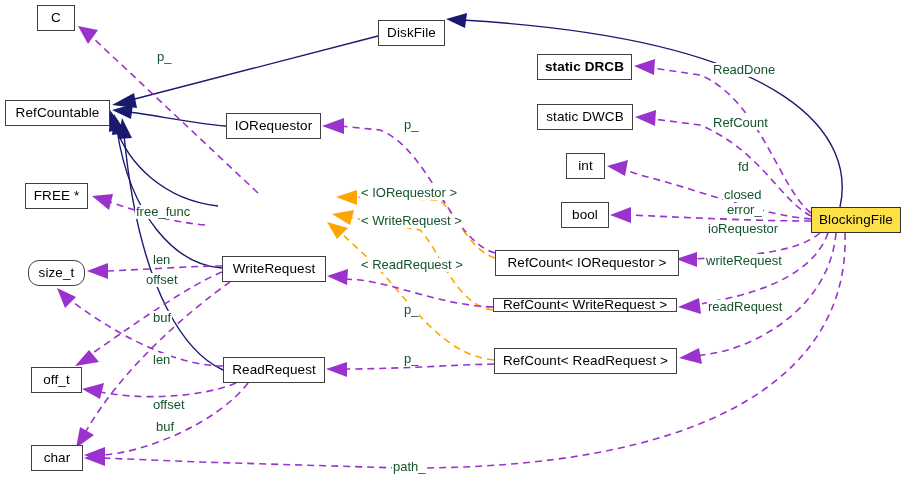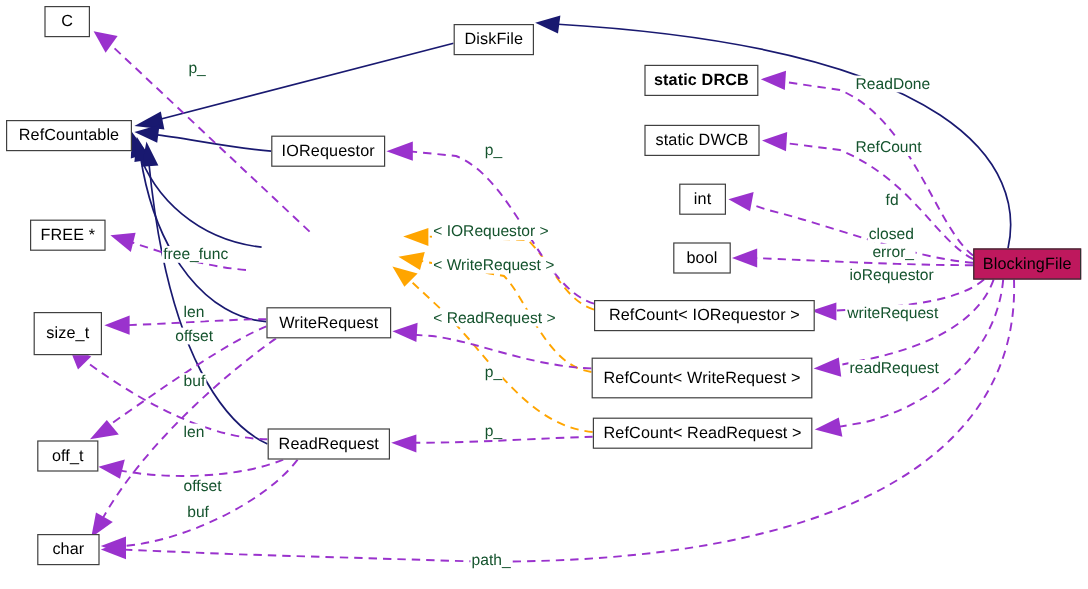--- a/index.html
+++ b/index.html
@@ -51,21 +51,21 @@
     color: #000000;
     font-size: 13.5px;
     line-height: 1;
     display: flex;
     align-items: center;
     justify-content: center;
     white-space: nowrap;
     letter-spacing: 0.1px;
   }
   .node-box.highlight {
-    background: #be185d;
+    background: #fde047;
     border-color: #303030;
     text-align: center;
   }
   .edge-label {
     position: absolute;
     font-size: 13px;
     color: #14532d;
     white-space: nowrap;
     background: #ffffff;
     line-height: 1.05;
@@ -225,23 +225,23 @@
   <div class="node-box" style="left:378px; top:20px;  width:67px;  height:26px;">DiskFile</div>
   <div class="node-box" style="left:537px; top:54px;  width:95px;  height:26px;font-weight:bold;">static DRCB</div>
   <div class="node-box" style="left:537px; top:104px; width:96px;  height:26px;">static DWCB</div>
   <div class="node-box" style="left:5px;   top:100px; width:105px; height:26px;">RefCountable</div>
   <div class="node-box" style="left:226px; top:113px; width:95px;  height:26px;">IORequestor</div>
   <div class="node-box" style="left:566px; top:153px; width:39px;  height:26px;">int</div>
   <div class="node-box" style="left:25px;  top:183px; width:63px;  height:26px;">FREE *</div>
   <div class="node-box" style="left:561px; top:202px; width:48px;  height:26px;">bool</div>
   <div class="node-box highlight" style="left:811px; top:207px; width:90px; height:26px;">BlockingFile</div>
   <div class="node-box" style="left:495px; top:250px; width:184px; height:26px;">RefCount&lt; IORequestor &gt;</div>
-  <div class="node-box" style="left:28px;  top:260px; width:57px;  height:36px;">size_t</div>
+  <div class="node-box" style="left:28px;  top:260px; width:57px;  height:26px;border-radius:11px;">size_t</div>
   <div class="node-box" style="left:222px; top:256px; width:104px; height:26px;">WriteRequest</div>
-  <div class="node-box" style="left:493px; top:298px; width:184px; height:34px;">RefCount&lt; WriteRequest &gt;</div>
+  <div class="node-box" style="left:493px; top:298px; width:184px; height:14px;">RefCount&lt; WriteRequest &gt;</div>
   <div class="node-box" style="left:31px;  top:367px; width:51px;  height:26px;">off_t</div>
   <div class="node-box" style="left:494px; top:348px; width:183px; height:26px;">RefCount&lt; ReadRequest &gt;</div>
   <div class="node-box" style="left:223px; top:357px; width:102px; height:26px;">ReadRequest</div>
   <div class="node-box" style="left:31px;  top:445px; width:52px;  height:26px;">char</div>
 
   <div class="edge-label" style="left:156px; top:50px;">p_</div>
   <div class="edge-label" style="left:712px; top:63px;">ReadDone</div>
   <div class="edge-label" style="left:403px; top:118px;">p_</div>
   <div class="edge-label" style="left:712px; top:116px;">RefCount</div>
   <div class="edge-label" style="left:737px; top:160px;">fd</div>

